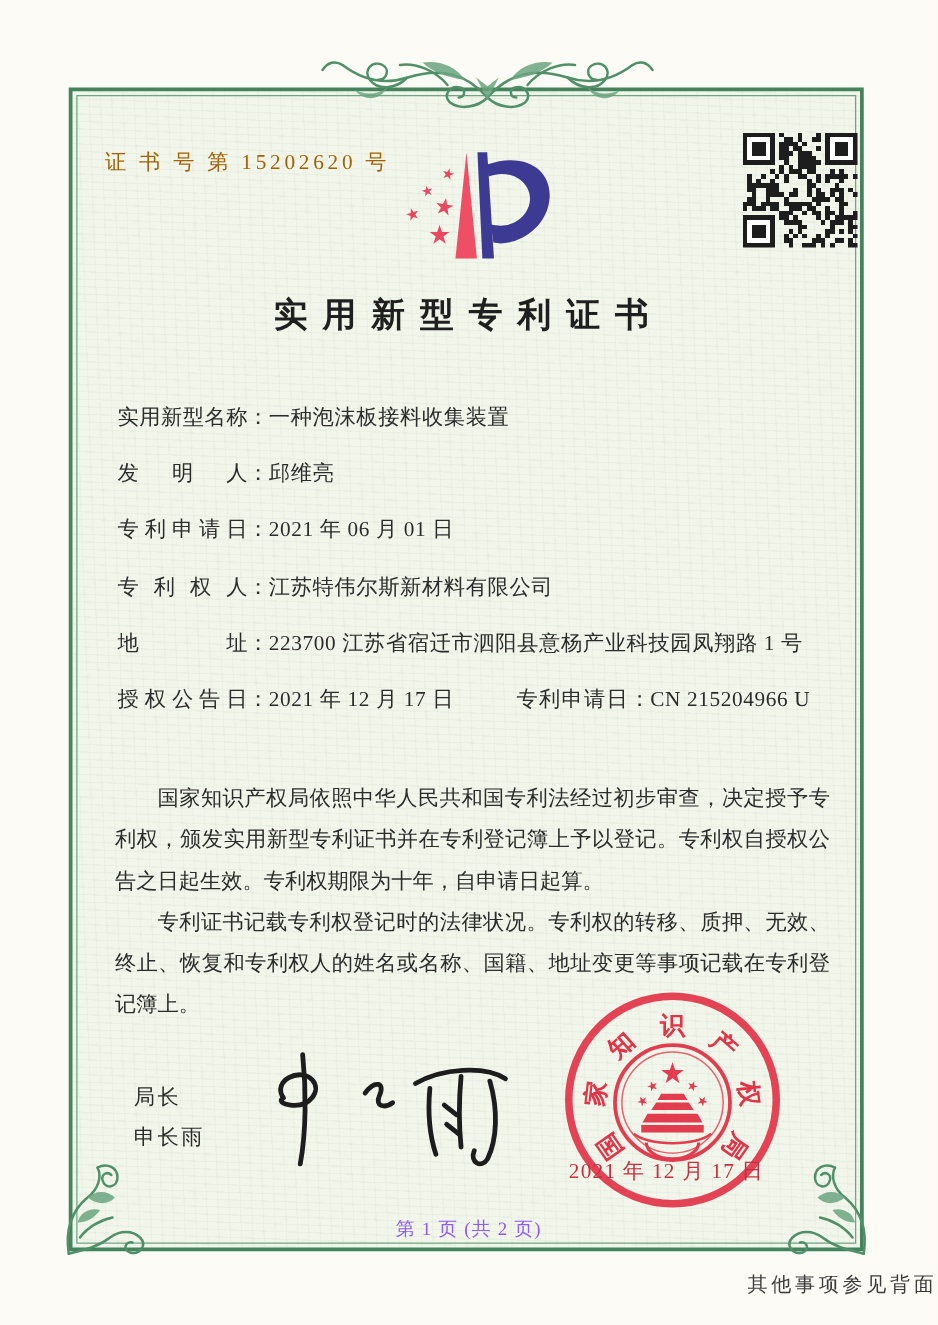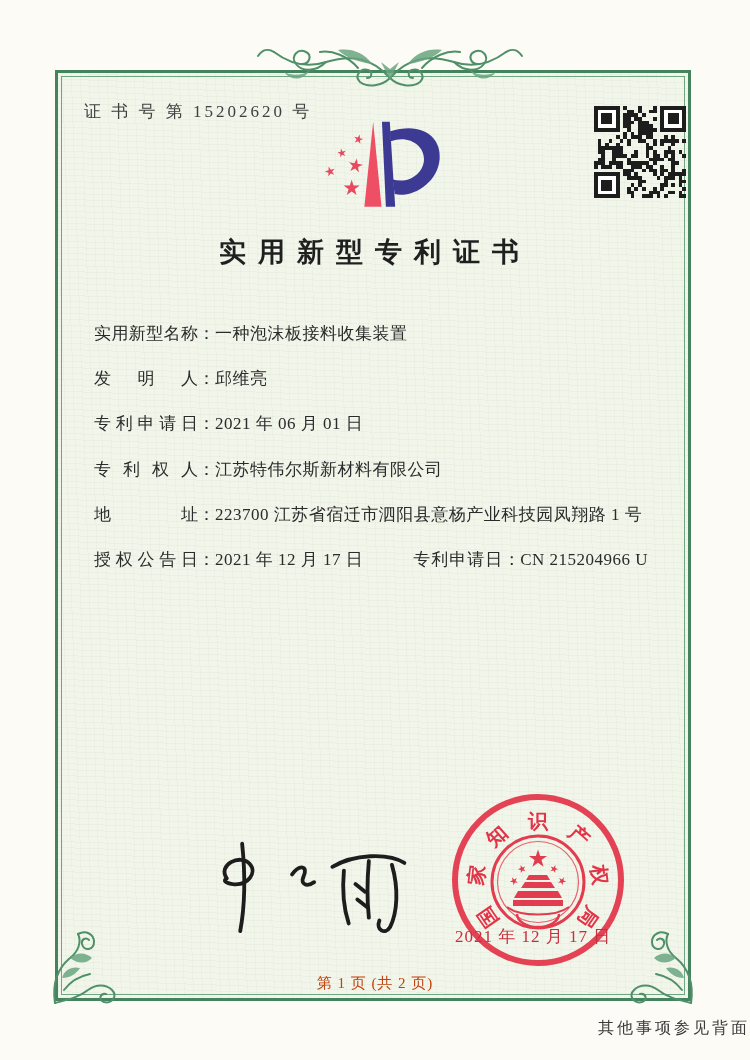--- a/index.html
+++ b/index.html
@@ -24,22 +24,22 @@
     background:
       repeating-linear-gradient(2deg, rgba(130,170,135,.07) 0 1px, transparent 1px 6px),
       repeating-linear-gradient(88deg, rgba(130,170,135,.05) 0 1px, transparent 1px 9px);
   }
   .frame::after{ 
     content:"";position:absolute;inset:3px;
     border:1px solid #6fa583;pointer-events:none;
   }
 
   .cert-no{
-    position:absolute;left:84px;top:100px;
-    font-size:17px;letter-spacing:3px;color:#404040;text-align:right;
+    position:absolute;left:84px;top:118px;
+    font-size:17px;letter-spacing:3px;color:#a16207;text-align:right;
   }
 
   .logo{position:absolute;left:293px;top:110px;width:176px;height:106px;}
   .qr{position:absolute;left:594px;top:106px;width:92px;height:92px;}
   .qr svg{width:100%;height:100%;shape-rendering:crispEdges;}
 
   .title{
     position:absolute;left:0;top:234px;width:750px;
     text-align:center;font-size:27px;font-weight:bold;
     letter-spacing:12px;color:#1f1f1f;margin:0;
@@ -76,21 +76,21 @@
     font-family:"Liberation Serif","DejaVu Serif",serif;
   }
   .emblem{position:absolute;left:36px;top:38px;width:100px;height:100px;opacity:.95;}
   .seal-date{
     position:absolute;left:455px;top:925px;width:210px;
     font-size:17px;color:#c5303e;letter-spacing:1px;z-index:5;
   }
 
   .page-num{
     position:absolute;left:0;top:974px;width:750px;text-align:center;
-    font-size:15px;letter-spacing:1px;color:#c2410c;
+    font-size:15px;letter-spacing:1px;color:#8b5cf6;
   }
   .back-note{
     position:absolute;left:0;top:1018px;width:750px;text-align:right;
     font-size:16px;letter-spacing:3px;color:#3a3a3a;
   }
 
   .orn-top{position:absolute;left:256px;top:28px;width:268px;height:80px;}
   .orn-bl{position:absolute;left:40px;top:926px;width:92px;height:92px;}
   .orn-br{position:absolute;left:614px;top:926px;width:92px;height:92px;transform:scaleX(-1);}
   .orn{stroke:#4f9068;fill:none;stroke-width:2;stroke-linecap:round;}
@@ -392,21 +392,29 @@
       <span class="lbl">专利权人</span><span class="colon">：</span><span class="val">江苏特伟尔斯新材料有限公司</span>
     </div>
     <div class="field-row">
       <span class="lbl">地址</span><span class="colon">：</span><span class="val">223700 江苏省宿迁市泗阳县意杨产业科技园凤翔路 1 号</span>
     </div>
     <div class="field-row">
       <span class="lbl">授权公告日</span><span class="colon">：</span><span class="val">2021 年 12 月 17 日</span><span class="pair2"><span class="lbl">专利申请日</span><span class="colon">：</span><span class="val">CN 215204966 U</span></span>
     </div>
   </div>
 
-
+  <div class="paras">
+    <p>国家知识产权局依照中华人民共和国专利法经过初步审查，决定授予专利权，颁发实用新型专利证书并在专利登记簿上予以登记。专利权自授权公告之日起生效。专利权期限为十年，自申请日起算。</p>
+    <p>专利证书记载专利权登记时的法律状况。专利权的转移、质押、无效、终止、恢复和专利权人的姓名或名称、国籍、地址变更等事项记载在专利登记簿上。</p>
+  </div>
+
+  <div class="officer">
+    <div>局长</div>
+    <div>申长雨</div>
+  </div>
 
   <svg class="signature" viewBox="0 0 220 100">
     <g stroke="#1d1d1d" stroke-width="4" fill="none" stroke-linecap="round">
       <path d="M28,42 C18,28 42,16 52,27 C60,36 50,50 34,48 C26,47 24,44 28,42"></path>
       <path d="M44,6 C47,35 47,70 42,97"></path>
       <path d="M96,38 C104,27 113,29 108,40 C104,49 112,51 119,46"></path>
       <path d="M138,30 C160,17 196,15 213,26"></path>
       <path d="M150,34 C148,56 150,74 155,89"></path>
       <path d="M200,28 C207,52 206,77 198,93 C193,101 183,96 187,86"></path>
       <path d="M176,24 C174,46 174,64 176,83"></path>

